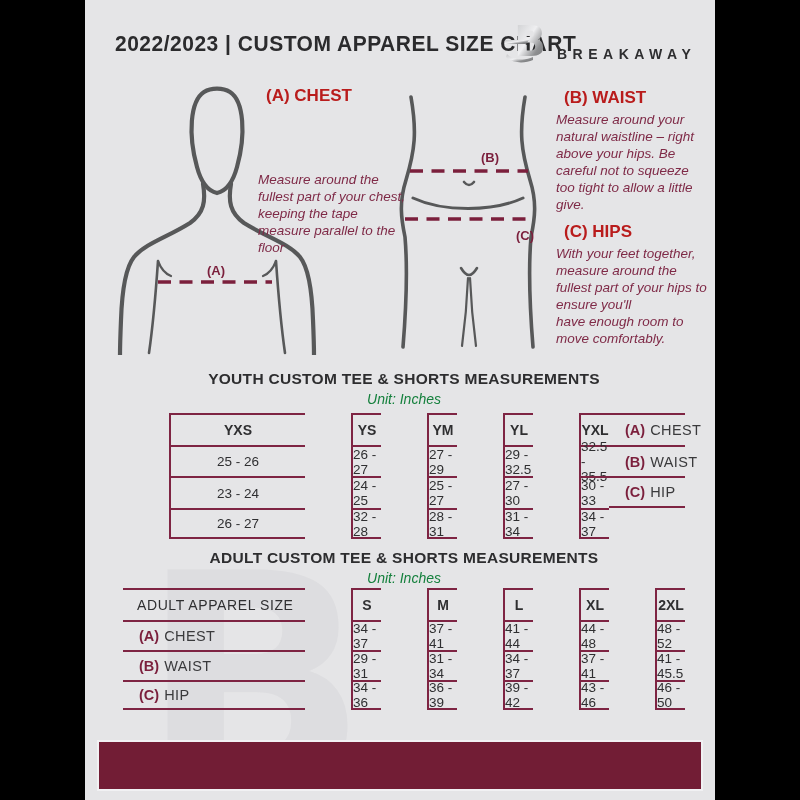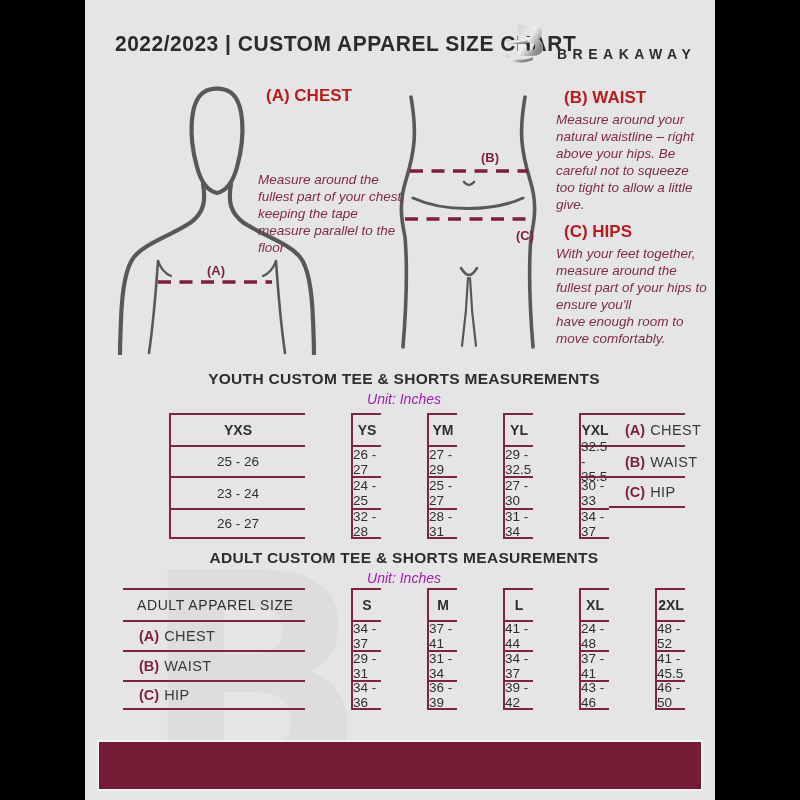--- a/index.html
+++ b/index.html
@@ -29,21 +29,21 @@
   .blurb-body{
     position:absolute;font-size:13.5px;font-style:italic;font-weight:500;
     color:#7f2a47;line-height:17px;
   }
   #headA{left:173px;top:86px;}   #bodyA{left:173px;top:125px;width:150px;margin-top:46px;}
   #headB{left:471px;top:88px;}   #bodyB{left:471px;top:111px;width:152px;}
   #headC{left:471px;top:222px;}  #bodyC{left:471px;top:245px;width:158px;}
   
   .sect{position:absolute;left:38px;width:562px;text-align:center;color:#2d2d2f;}
   .sect .t{font-size:15.5px;font-weight:700;letter-spacing:.3px;}
-  .sect .u{font-size:14px;font-style:italic;margin-top:3px;color:#a21caf;}
+  .sect .u{font-size:14px;font-style:italic;margin-top:3px;color:#15803d;}
   #youth-sect{top:362px;margin-top:8px;} #adult-sect{top:549px;}
   
   .size-table{
     position:absolute;left:38px;width:562px;display:grid;
     grid-template-columns:182px 76px 76px 76px 76px 76px;z-index:2;
   }
   #youth-table{top:413px;grid-template-rows:32px 31px 32px 31px;}
   #adult-table{top:588px;grid-template-rows:32px 30px 30px 30px;}
   .size-table>div{
     display:flex;align-items:center;justify-content:center;
@@ -184,21 +184,21 @@
     <div class="cell-size vsep">XL</div>
     <div class="cell-size vsep">2XL</div>
 
     <div class="cell-label">
         <span class="pfx">(A)</span>
         <span class="nm">CHEST</span>
       </div>
     <div class="cell-val vsep">34 - 37</div>
     <div class="cell-val vsep">37 - 41</div>
     <div class="cell-val vsep">41 - 44</div>
-    <div class="cell-val vsep">24 - 48</div>
+    <div class="cell-val vsep">44 - 48</div>
     <div class="cell-val vsep">48 - 52</div>
 
     <div class="cell-label">
         <span class="pfx">(B)</span>
         <span class="nm">WAIST</span>
       </div>
     <div class="cell-val vsep">29 - 31</div>
     <div class="cell-val vsep">31 - 34</div>
     <div class="cell-val vsep">34 - 37</div>
     <div class="cell-val vsep">37 - 41</div>

